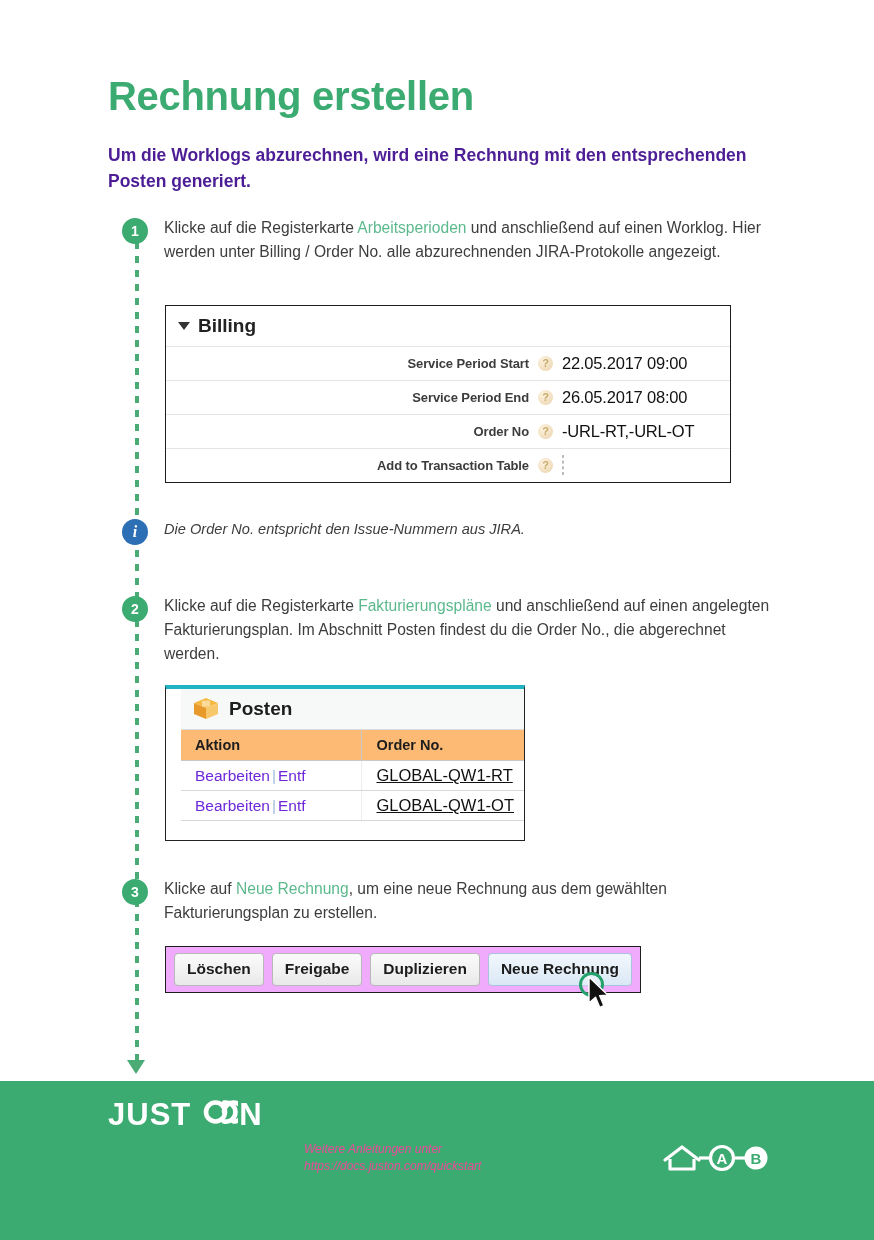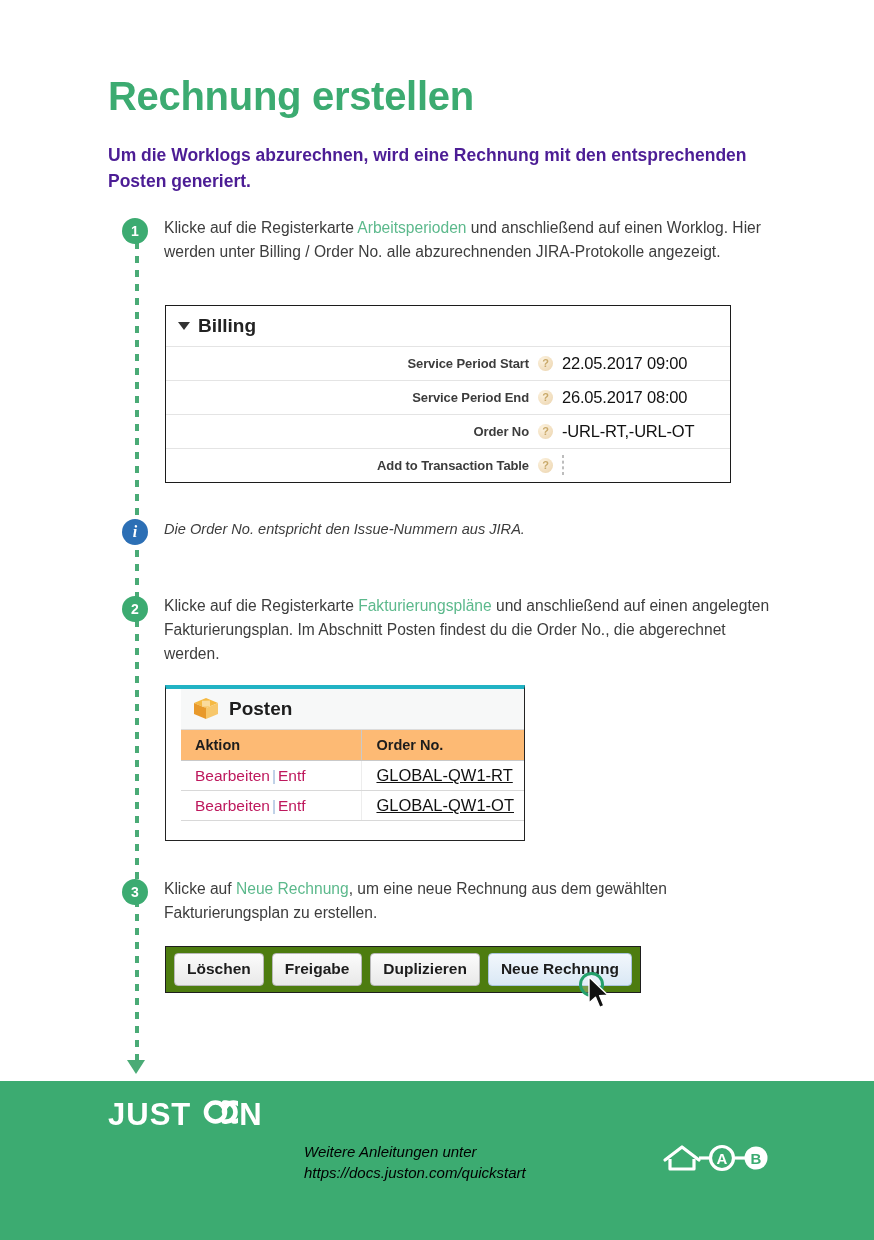--- a/index.html
+++ b/index.html
@@ -238,40 +238,40 @@
     font-size: 15.5px;
     padding: 5px 10px 5px 14px;
     border-bottom: 1px solid #d8d8d8;
     color: #111111;
     white-space: nowrap;
   }
   .posten-table td.action {
     border-right: 1px solid #ededed;
   }
   .posten-table a {
-    color: #be185d;
+    color: #6d28d9;
     text-decoration: none;
   }
   .posten-table .sep {
     color: #9fbadb;
     padding: 0 2px;
   }
   .posten-table .ordlink {
     color: #111111;
     text-decoration: underline;
     font-size: 16.5px;
   }
 
   
   .buttonbar {
     position: absolute;
     left: 165px;
     top: 946px;
     border: 1px solid #1e1e1e;
-    background: #4d7c0f;
+    background: #f0abfc;
     padding: 6px 8px;
     display: flex;
     gap: 8px;
     box-sizing: border-box;
   }
   .ui-btn {
     font-family: "Liberation Sans", sans-serif;
     font-size: 15.5px;
     font-weight: bold;
     color: #1c1c1c;
@@ -324,22 +324,22 @@
     color: #ffffff;
     font-size: 31px;
     font-weight: bold;
     letter-spacing: 1px;
     line-height: 1;
   }
   .footer-note {
     position: absolute;
     left: 304px;
     top: 1141px;
-    color: #000000;
-    font-size: 15px;
+    color: #ec4899;
+    font-size: 12px;
     font-style: italic;
     line-height: 1.42;
   }
   .footer-icon {
     position: absolute;
     left: 661px;
     top: 1140px;
     width: 108px;
     height: 36px;
   }

